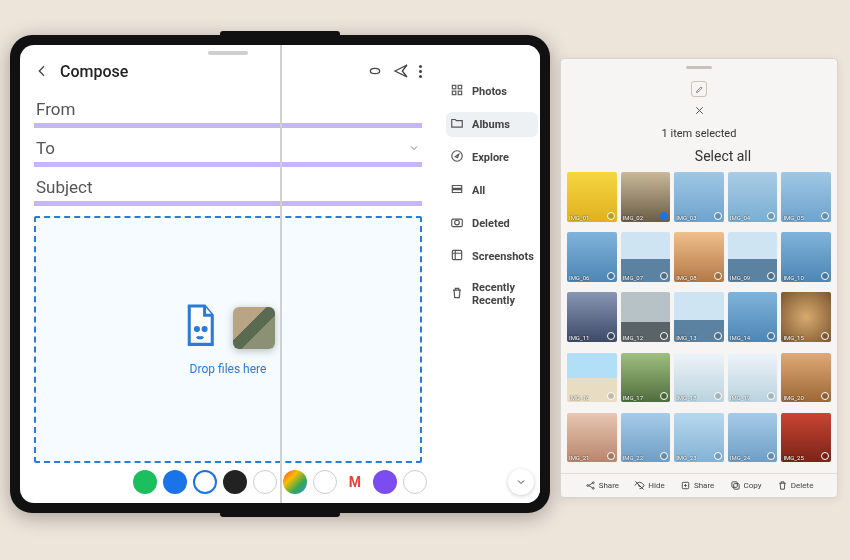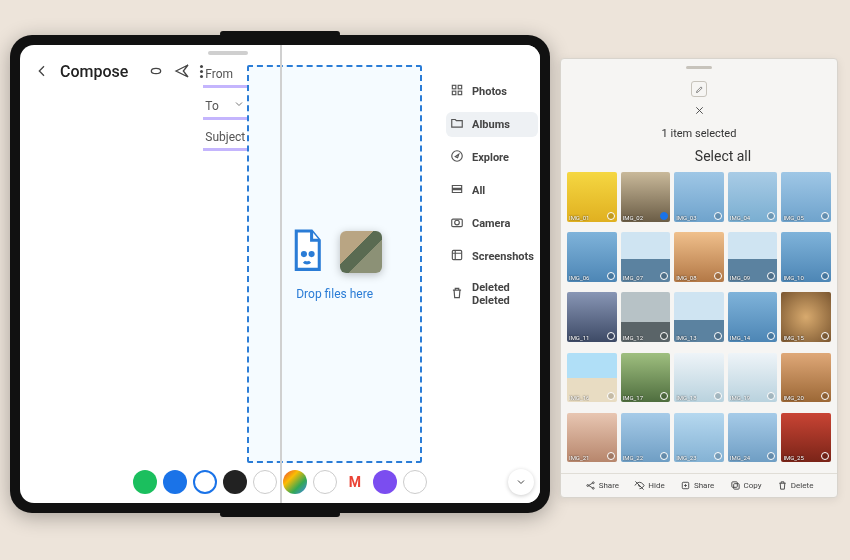--- a/index.html
+++ b/index.html
@@ -40,40 +40,40 @@
 }
 
 .hinge {
   position: absolute; left: 50%; top: 0; bottom: 0; width: 2px;
   background: #d0d0d0;
   z-index: 3; pointer-events: none;
 }
 
 .compose {
   flex: 0 0 80%;
-  display: flex; flex-direction: row;
+  display: flex; flex-direction: column;
   padding: 10px 14px 0 14px;
   position: relative;
 }
 .compose-top {
   display: flex; align-items: center; gap: 10px;
   height: 32px;
 }
 .handle-pill {
   position: absolute; left: 50%; top: 6px; transform: translateX(-50%);
   width: 40px; height: 4px; background:#cfcfcf; border-radius: 3px;
 }
 .spacer { flex: 1; }
 .icon { display: inline-flex; align-items: center; justify-content: center; }
 .back svg, .top-ic svg { width: 16px; height: 16px; stroke:#444; fill:none; stroke-width:2; }
 .title { font-size: 16px; font-weight: 500; color:#222; }
 .dots { display:flex; flex-direction:column; gap:2px; }
 .dots span{ width:3px;height:3px;background:#444;border-radius:50%; }
 .fields { margin-top: 8px; display:flex; flex-direction:column; gap:6px; }
-.fld { font-size: 12px; color:#555; padding: 4px 2px; border-bottom:3px solid #c4b5fd; position:relative;}
+.fld { font-size: 17px; color:#555; padding: 4px 2px; border-bottom:5px solid #c4b5fd; position:relative;}
 .fld-to { display:flex; justify-content:space-between; align-items:center; }
 .chev svg{ width:12px;height:12px; stroke:#777; fill:none; stroke-width:2;}
 .dropzone {
   margin-top:10px;
   flex:1;
   border: 2px dashed #2a7cd6;
   background: #f5fbff;
   border-radius: 2px;
   display:flex; flex-direction:column; align-items:center; justify-content:center;
   gap:10px; position:relative;
@@ -276,34 +276,34 @@
           <span class="ric"><svg viewBox="0 0 24 24">
               <path d="M4 6h16v5H4zM4 13h16v5H4z"></path>
             </svg></span>
           <span>All</span>
         </div>
         <div class="rail-item">
           <span class="ric"><svg viewBox="0 0 24 24">
               <rect x="3" y="7" width="18" height="13" rx="2"></rect>
               <circle cx="12" cy="13" r="4"></circle>
             </svg></span>
-          <span>Camera</span>
+          <span>Deleted</span>
         </div>
         <div class="rail-item">
           <span class="ric"><svg viewBox="0 0 24 24">
               <rect x="4" y="4" width="16" height="16" rx="2"></rect>
               <path d="M4 9h16M9 4v16"></path>
             </svg></span>
           <span>Screenshots</span>
         </div>
         <div class="rail-item">
           <span class="ric"><svg viewBox="0 0 24 24">
               <path d="M5 7h14M9 7V4h6v3M7 7l1 13h8l1-13"></path>
             </svg></span>
-          <span>Deleted Deleted</span>
+          <span>Recently Recently</span>
         </div>
       </div>
 
     <div class="taskbar" id="taskbar">
         <div class="tb-ic tb0"></div>
         <div class="tb-ic tb1"></div>
         <div class="tb-ic tb2"></div>
         <div class="tb-ic tb3"></div>
         <div class="tb-ic tb4"></div>
         <div class="tb-ic tb5"></div>

